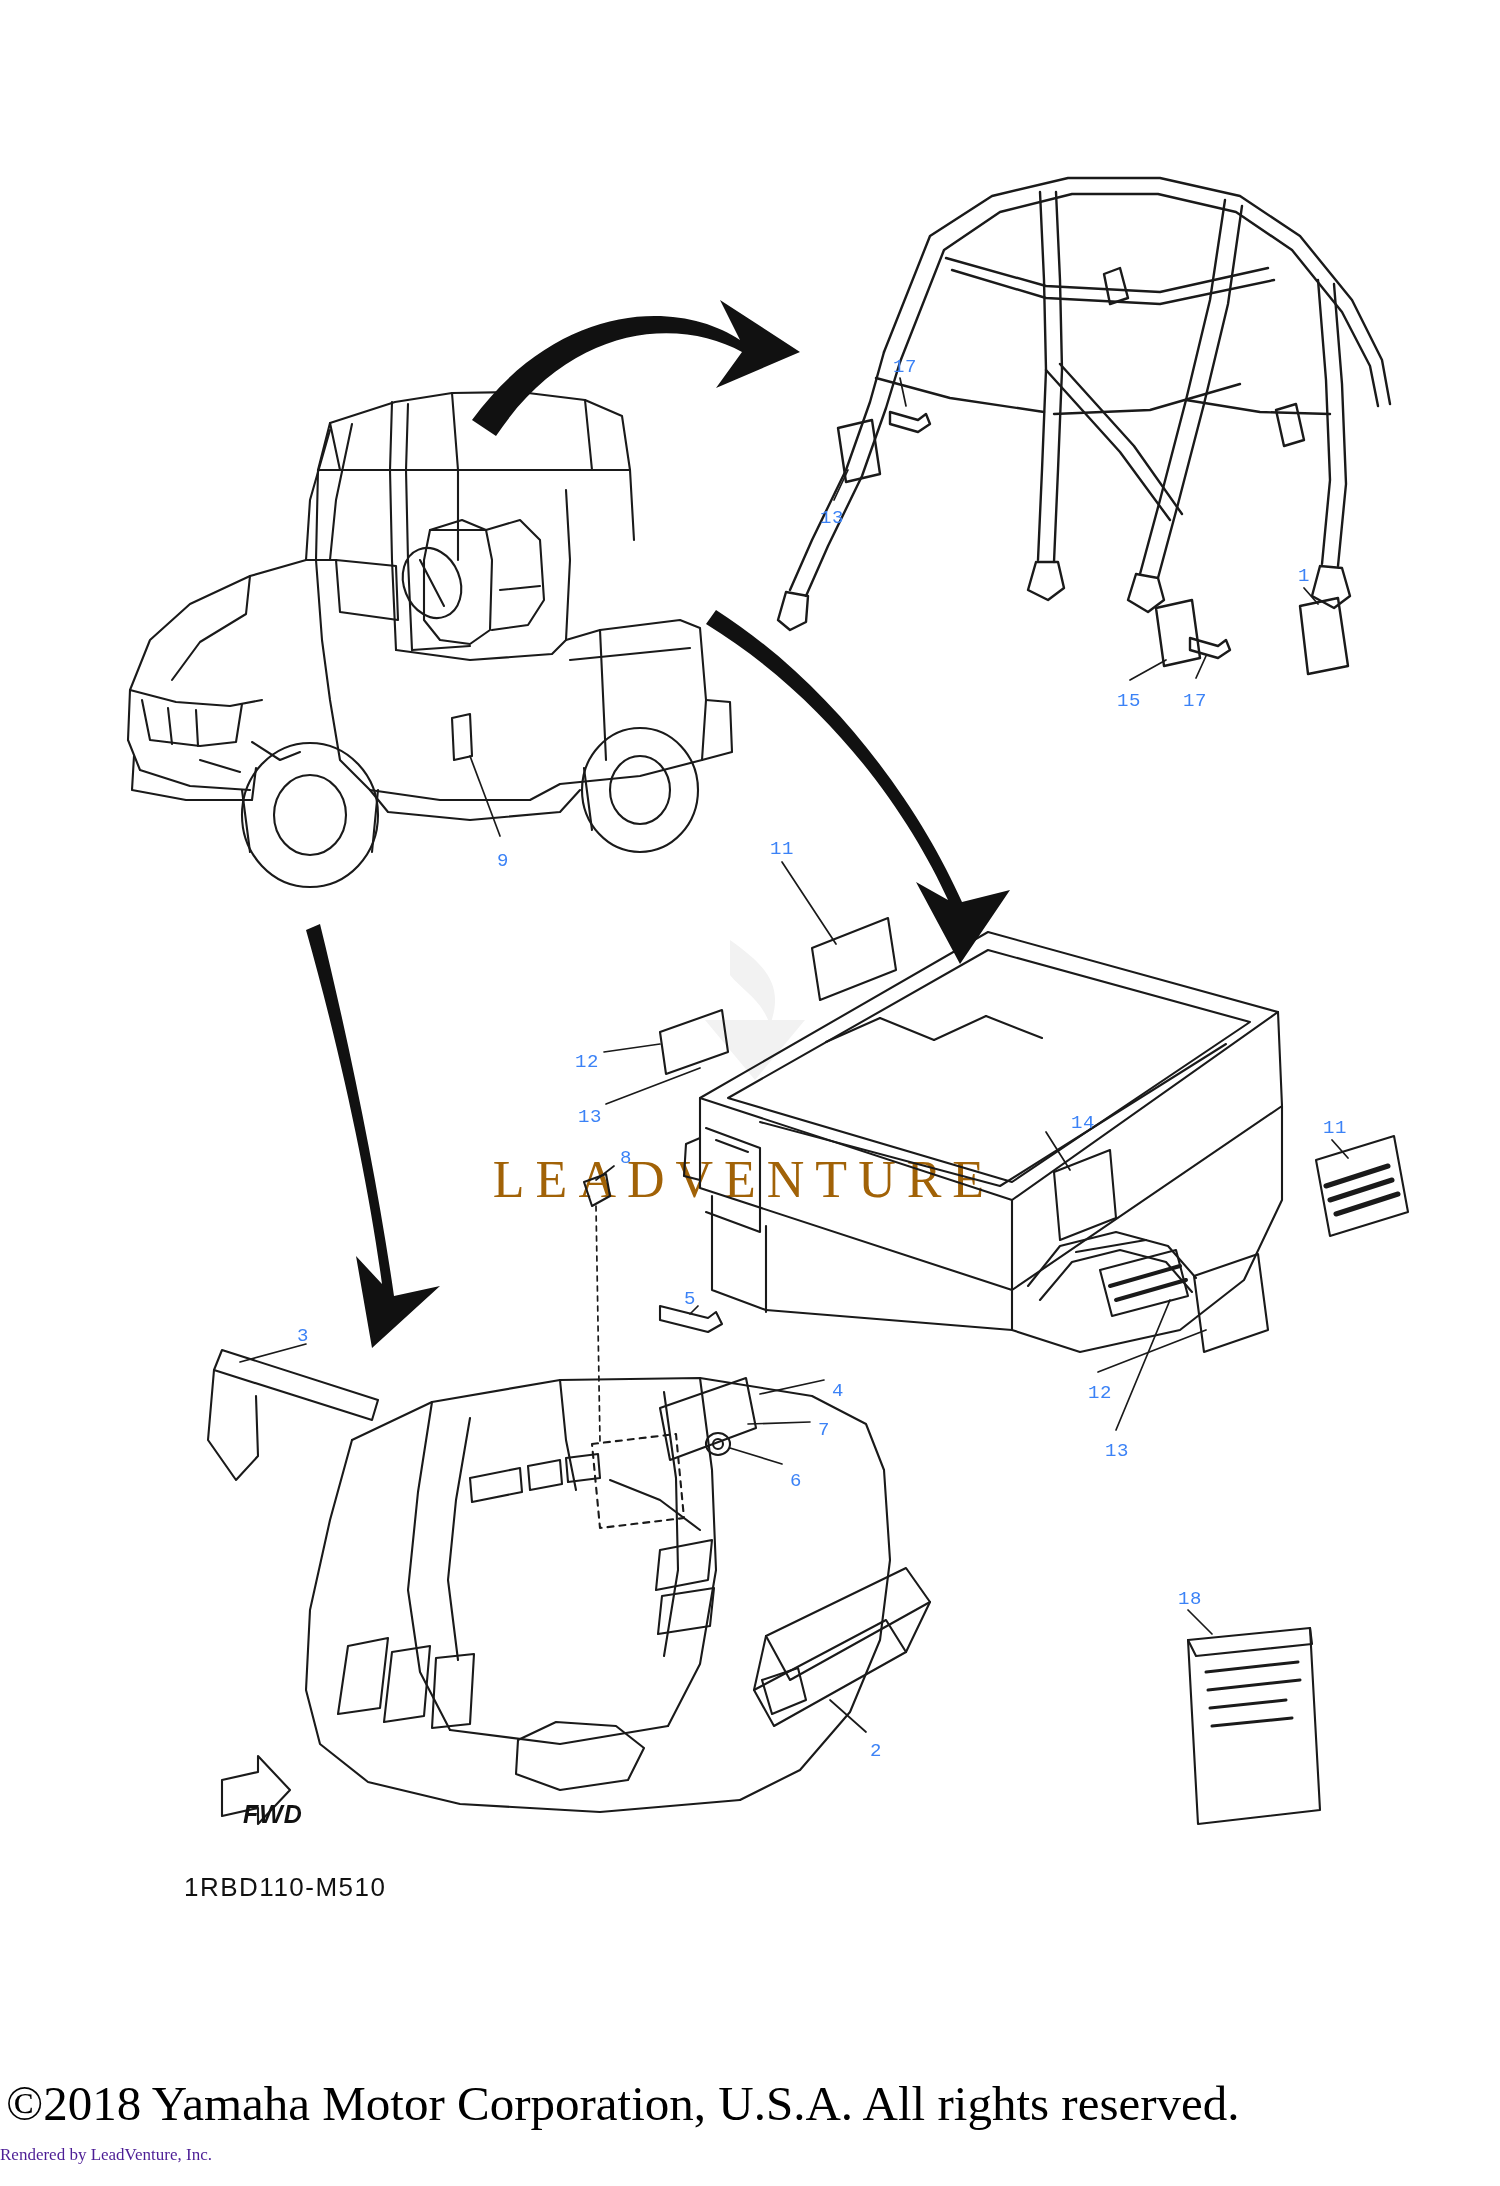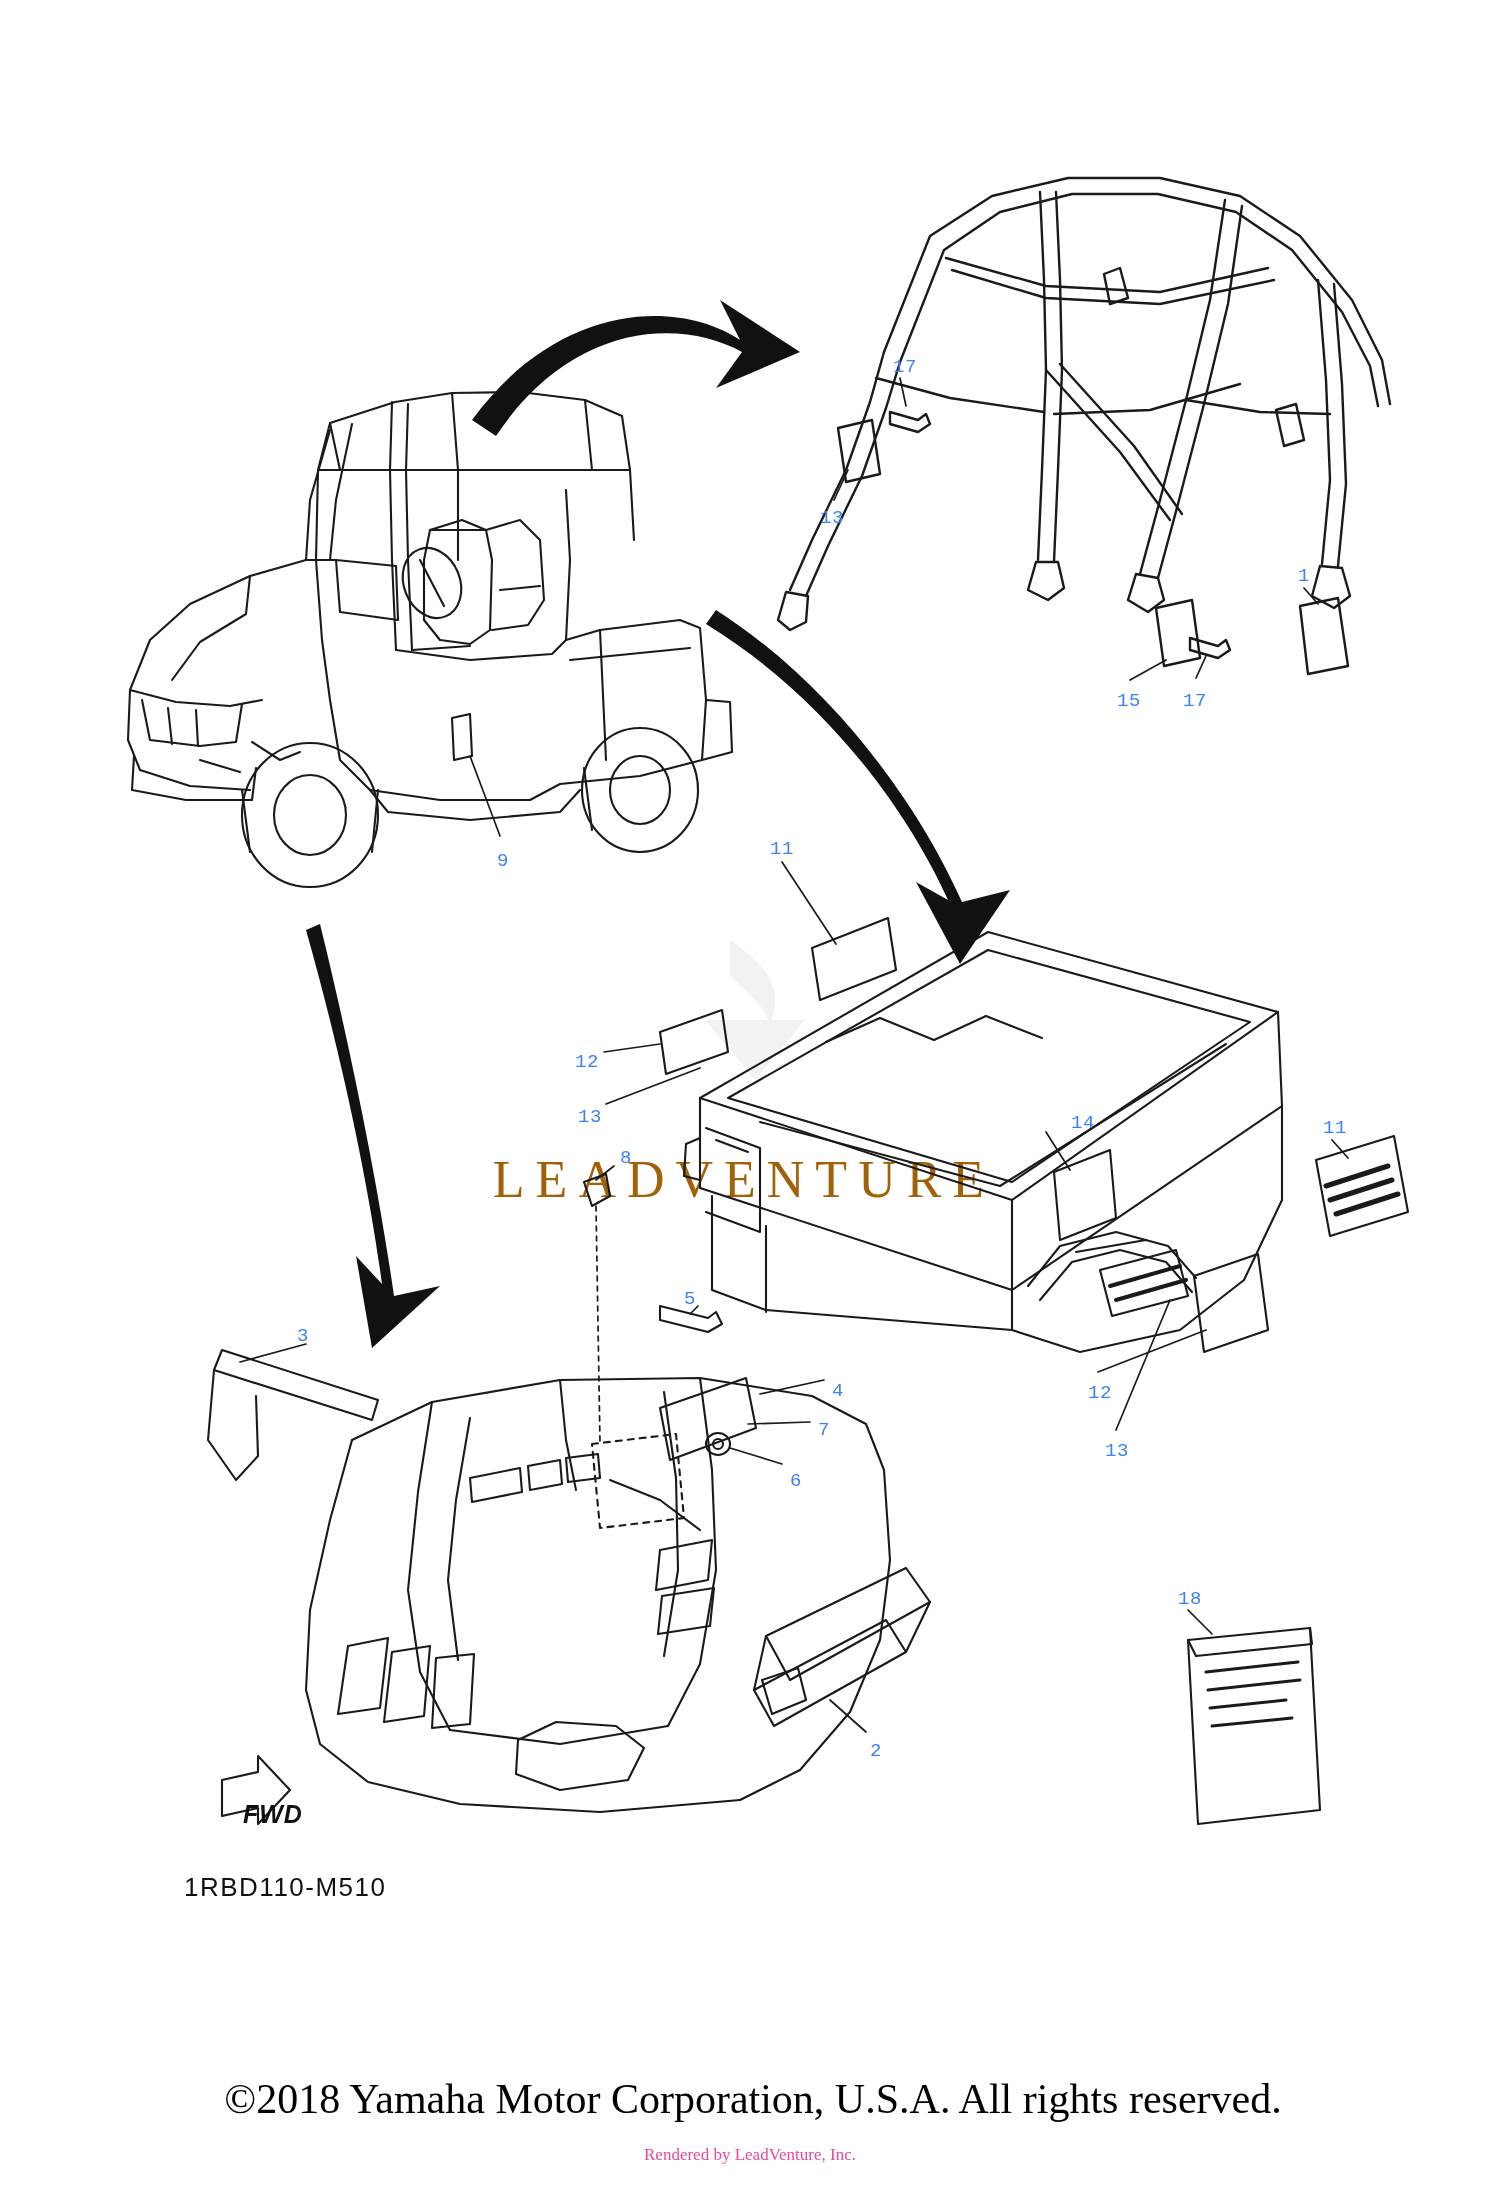--- a/index.html
+++ b/index.html
@@ -53,34 +53,33 @@
     font-weight: bold;
     font-style: italic;
     letter-spacing: 1px;
     color: #111;
   }
   .copyright {
     position: absolute;
     left: 6px;
     right: 0;
     top: 2075px;
-    text-align: center;
     font-family: "Liberation Serif", serif;
-    font-size: 42px;
+    font-size: 49px;
     color: #000;
   }
   .rendered-by {
     position: absolute;
     left: 0;
     right: 0;
     top: 2145px;
-    text-align: center;
+    text-align: left;
     font-family: "Liberation Serif", serif;
     font-size: 17px;
-    color: #ec4899;
+    color: #4c1d95;
   }
   .watermark {
     position: absolute;
     left: 0;
     right: 12px;
     top: 1150px;
     text-align: center;
     font-family: "Liberation Serif", serif;
     font-size: 52px;
     letter-spacing: 11px;

